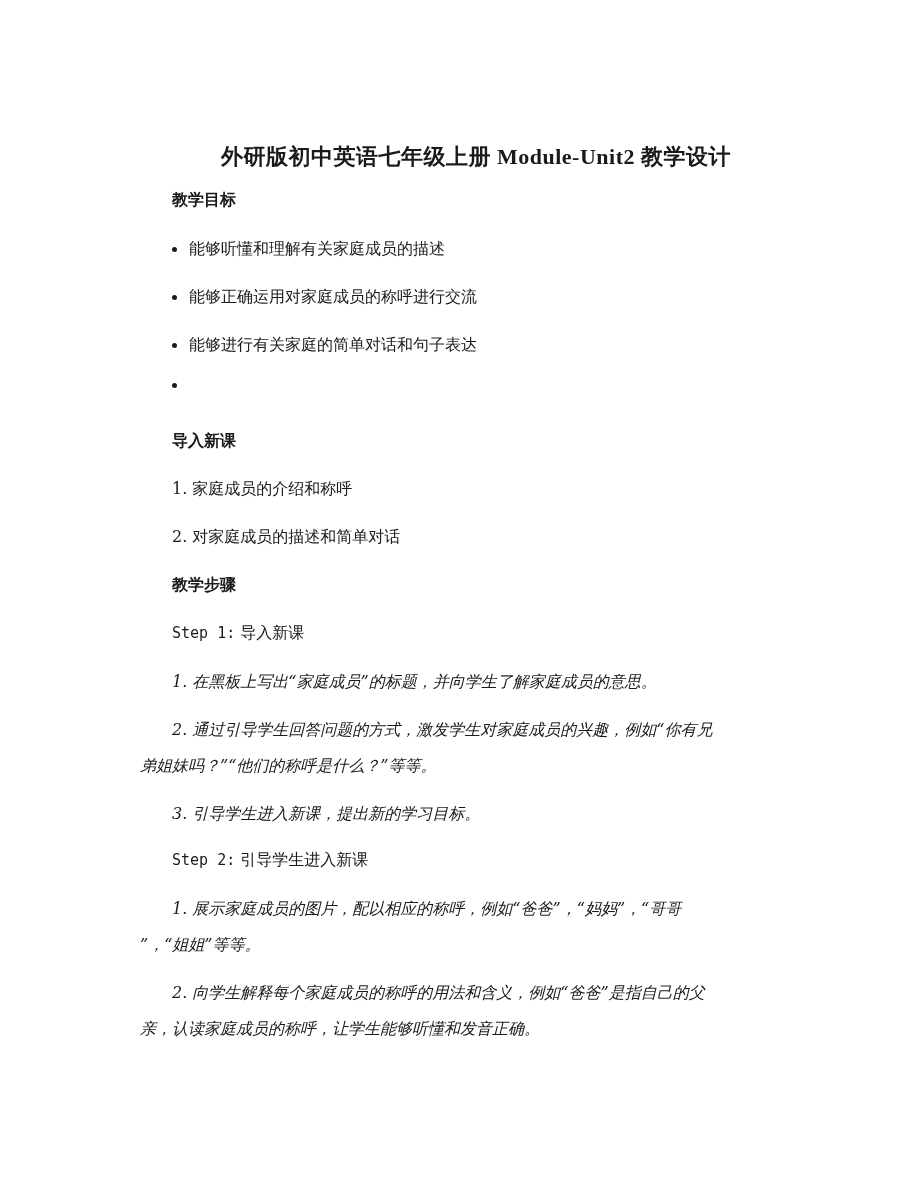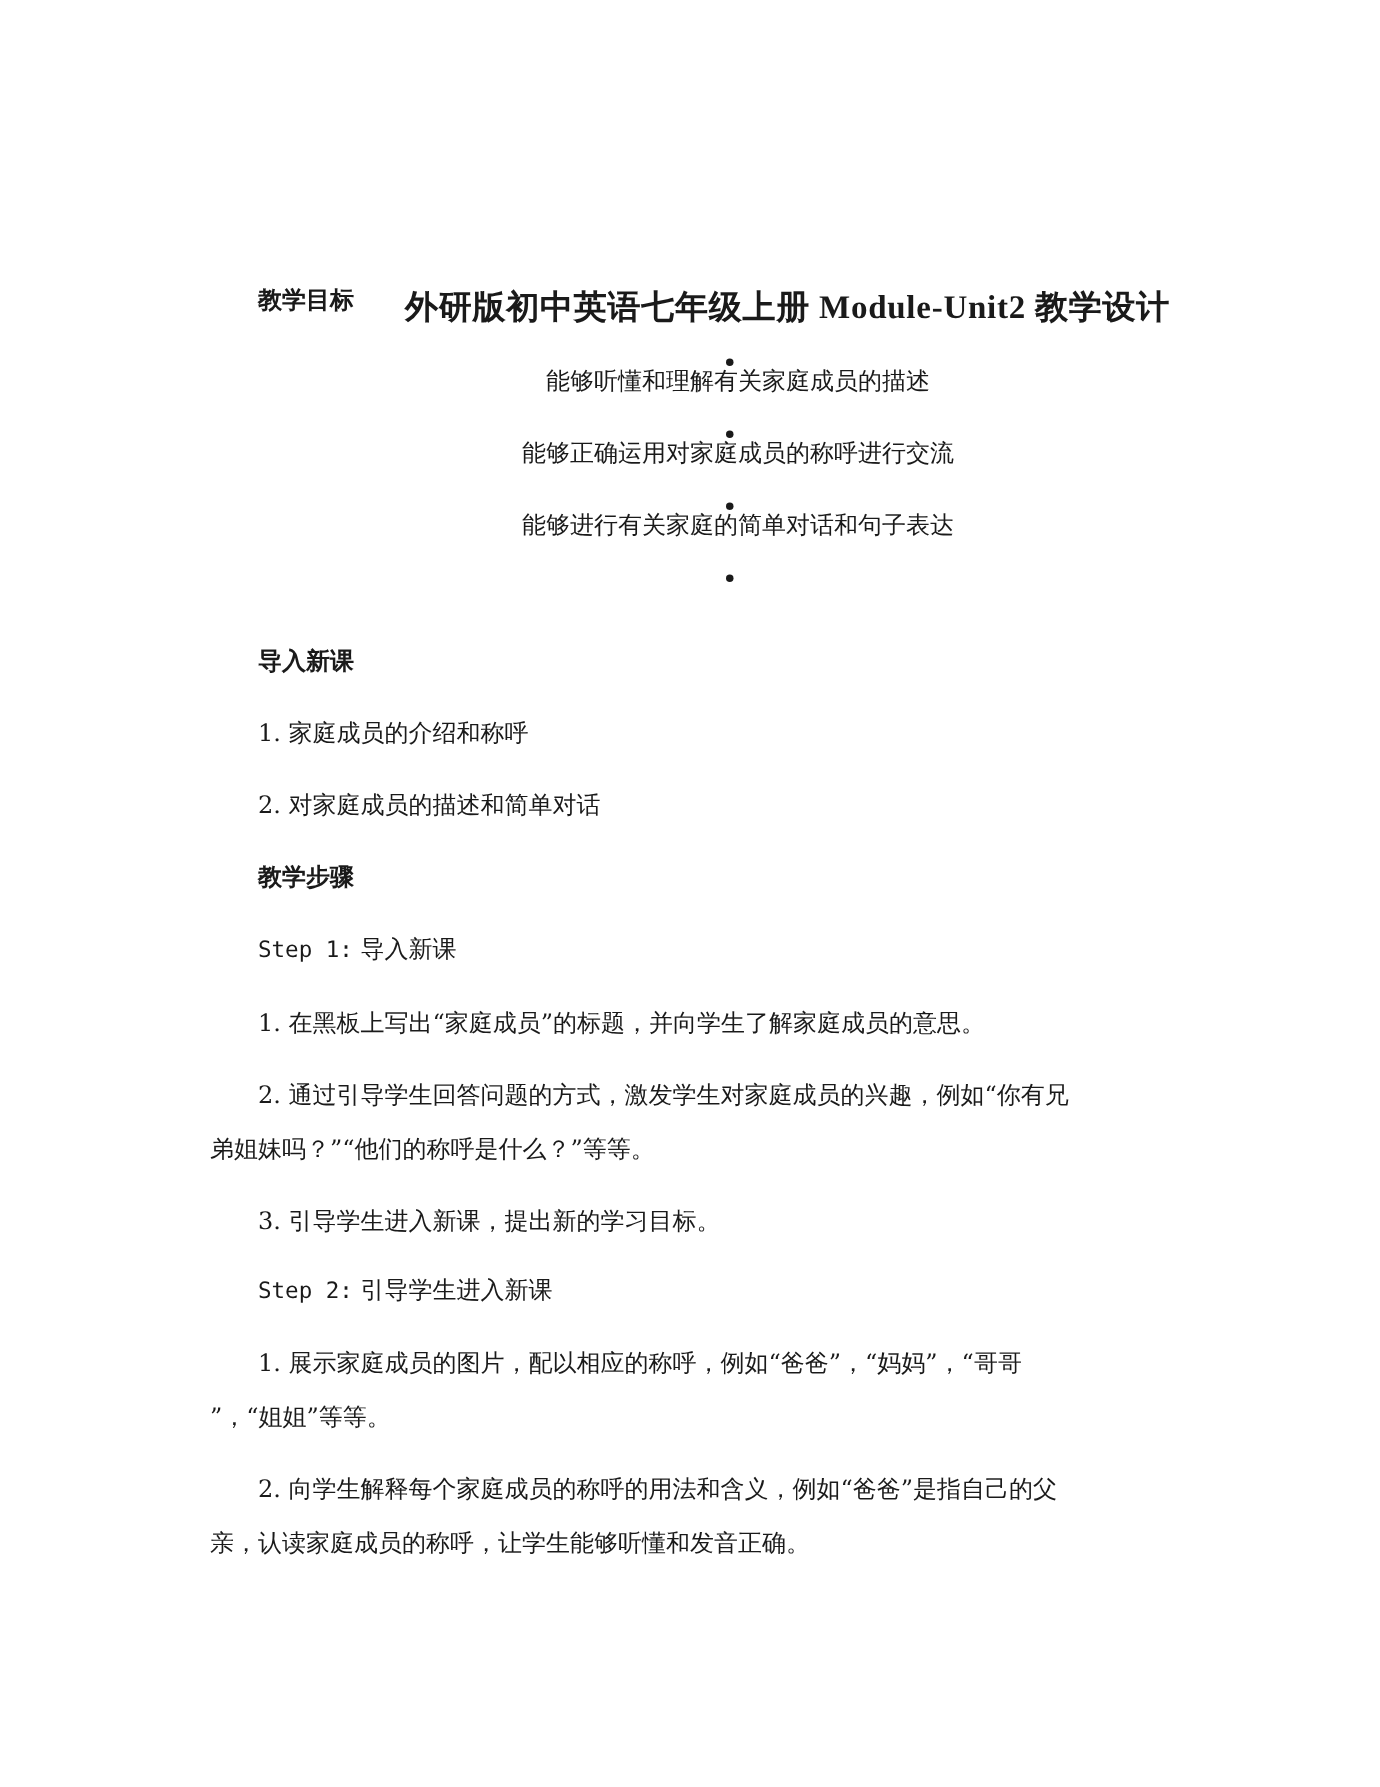--- a/index.html
+++ b/index.html
@@ -3,46 +3,45 @@
 <meta charset="utf-8">
 <style>
   html, body { margin: 0; padding: 0; background: #ffffff; }
   body {
     width: 920px; height: 1191px; position: relative; overflow: hidden;
     font-family: "DejaVu Serif", "Liberation Serif", serif;
     color: #1a1a1a;
   }
   .page { position: absolute; left: 140px; top: 0; width: 640px; }
   .title {
-    position: absolute; top: 142px; left: 0; width: 640px; text-align: right;
+    position: absolute; top: 142px; left: 16px; width: 640px; text-align: center;
     font-size: 22px; font-weight: bold; letter-spacing: 0.5px;
     font-family: "Liberation Serif", "DejaVu Serif", serif;
     white-space: nowrap;
-    margin-top: 48px;
   }
   .title .latin { font-family: "Liberation Serif", serif; font-weight: bold; }
   .block { position: absolute; left: 0; width: 640px; font-size: 16px; }
   .heading {
     font-family: Liberation Sans, sans-serif;
     font-weight: bold; font-size: 16px; left: 32px;
   }
-  .bullet { left: 32px; display: flex; align-items: center; white-space: nowrap; flex-direction: column; }
+  .bullet { left: 32px; display: flex; align-items: center; white-space: nowrap; }
   .bullet .dot {
     width: 5px; height: 5px; border-radius: 50%; background: #1a1a1a;
     margin-right: 12px; display: inline-block;
   }
   .num { left: 32px; white-space: nowrap; }
   .step-head { left: 32px; white-space: nowrap; }
   .step-head .mono { font-family: "DejaVu Sans Mono", "Liberation Mono", monospace; font-size: 15px; }
   .step-head .bold { font-family: "DejaVu Sans", sans-serif; font-weight: normal; }
   .para {
     text-indent: 32px; line-height: 36px; text-align: justify;
     text-align-last: left;
   }
-  .line { white-space: nowrap; display: block; }
+  .line { white-space: nowrap; display: block; font-style: italic; }
 </style>
 </head>
 <body>
 
 <div class="page">
 
   <div class="title">
     <span>外研版初中英语七年级上册</span>
     <span class="latin">Module-Unit2</span>
     <span>教学设计</span>

